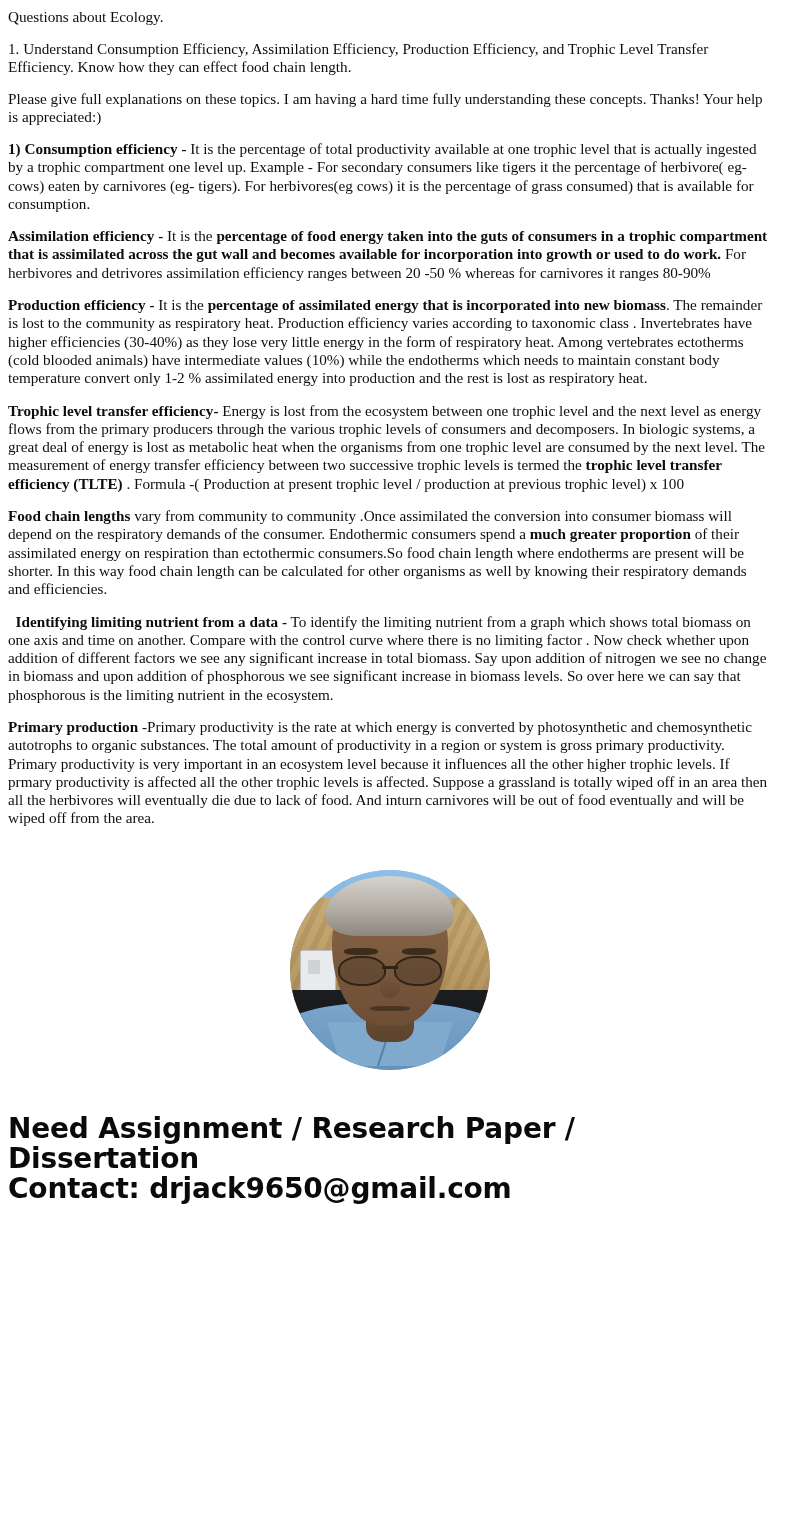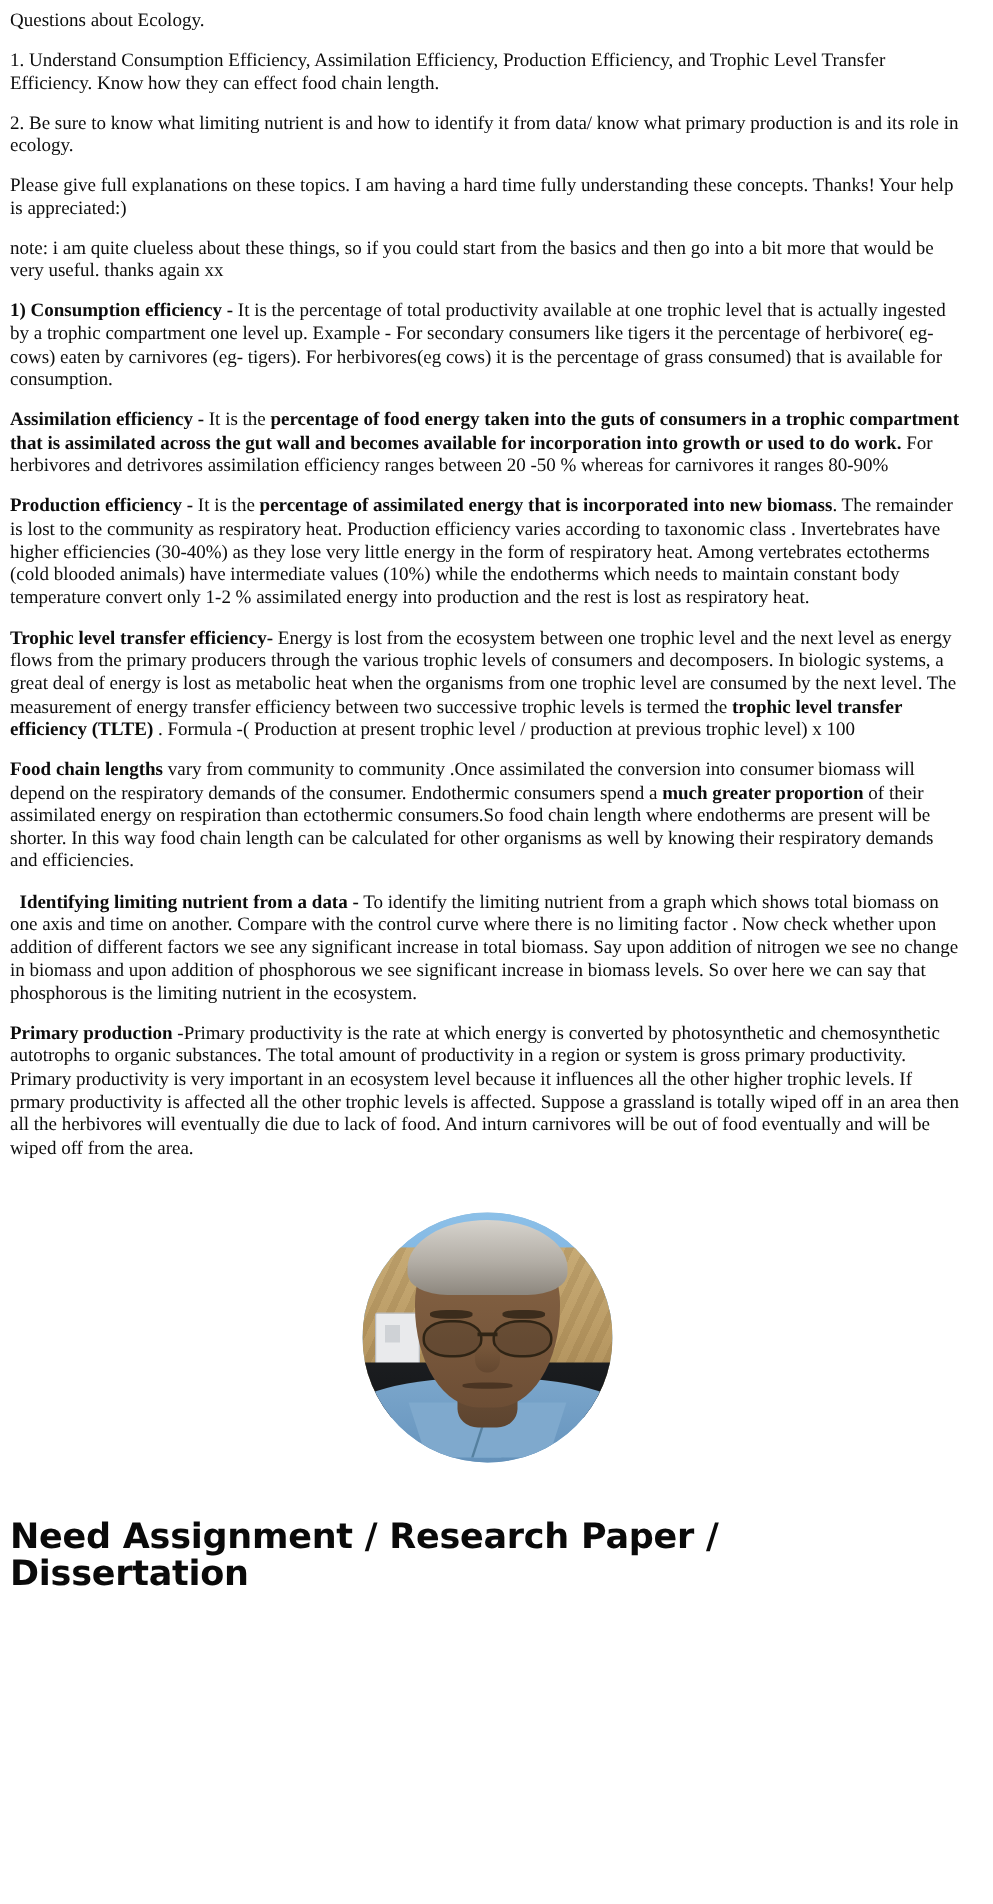--- a/index.html
+++ b/index.html
@@ -212,23 +212,21 @@
   .cta .line { display: block; }
 </style>
 </head>
 <body>
 
 <div class="page">
 
   <div class="question-block">
     <p class="para">Questions about Ecology.</p>
     <p class="para">1. Understand Consumption Efficiency, Assimilation Efficiency, Production Efficiency, and Trophic Level Transfer Efficiency. Know how they can effect food chain length.</p>
-    <p class="para">2. Be sure to know what limiting nutrient is and how to identify it from data/ know what primary production is and its role in ecology.</p>
     <p class="para">Please give full explanations on these topics. I am having a hard time fully understanding these concepts. Thanks! Your help is appreciated:)</p>
-    <p class="para">note: i am quite clueless about these things, so if you could start from the basics and then go into a bit more that would be very useful. thanks again xx</p>
   </div>
 
 
   <div class="sol">
 
     <p class="para">
       <b>1) Consumption efficiency -</b><span> It is the percentage of total productivity available at one trophic level that is actually ingested by a trophic compartment one level up. Example - For secondary consumers like tigers it the percentage of herbivore( eg-cows) eaten by carnivores (eg- tigers). For herbivores(eg cows) it is the percentage of grass consumed) that is available for consumption.</span>
     </p>
 
     <p class="para">
@@ -278,15 +276,16 @@
         <div class="av-lens r"></div>
         <div class="av-bridge"></div>
       </div>
       <div class="av-nose"></div>
       <div class="av-mouth"></div>
     </div>
   </div>
 
   <div class="cta">
     <span class="line">Need Assignment / Research Paper / Dissertation</span>
+    <span class="line">Contact: drjack9650@gmail.com</span>
   </div>
 
 </div>
 
 </body></html>

